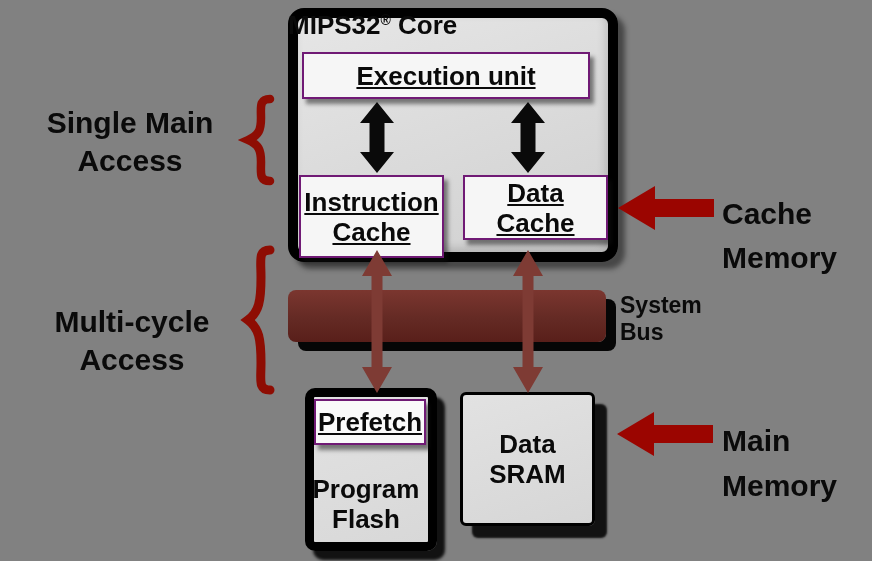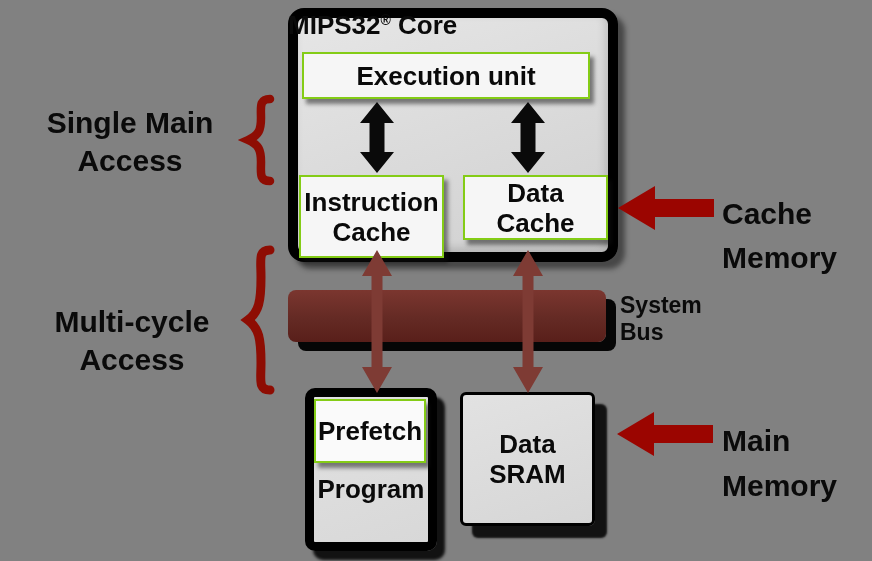--- a/index.html
+++ b/index.html
@@ -19,25 +19,25 @@
     border:10px solid #000;border-radius:16px;
     box-shadow:7px 7px 5px rgba(25,25,25,.55), inset -3px -4px 8px rgba(0,0,0,.15);
     z-index:1;
   }
   .core-title{
     left:288px;top:10px;width:390px;text-align:left;
     font-size:26px;z-index:2;
   }
   .core-title sup{font-size:14px;vertical-align:9px;}
   .white-box{
-    box-sizing:border-box;background:#f6f6f6;border:2px solid #84cc16;
+    box-sizing:border-box;background:#f6f6f6;border:2px solid #701a75;
     box-shadow:4px 5px 4px rgba(15,15,15,.5);
     display:flex;flex-direction:column;align-items:center;justify-content:center;
     font-size:26px;line-height:30px;z-index:2;
-    color:#0a0a0a;font-weight:bold;text-align:center;
+    color:#0a0a0a;font-weight:bold;text-align:center;text-decoration:underline;
   }
   .exec-unit{left:302px;top:52px;width:288px;height:47px;}
   .icache{left:299px;top:175px;width:145px;height:83px;}
   .dcache{left:463px;top:175px;width:145px;height:65px;}
 
   
   .blk-arrow{width:34px;height:71px;z-index:3;}
   .blk-arrow-1{left:360px;top:102px;}
   .blk-arrow-2{left:511px;top:102px;}
   .red-varrow{width:30px;height:143px;z-index:5;}
@@ -56,22 +56,22 @@
   .bus-label{left:620px;top:292px;width:96px;text-align:left;
     font-size:23px;line-height:27px;z-index:2;}
 
   
   .flash-box{
     left:305px;top:388px;width:132px;height:163px;box-sizing:border-box;
     background:linear-gradient(160deg,#e2e2e2 0%,#d8d8d8 100%);
     border:9px solid #000;border-radius:10px;
     box-shadow:8px 9px 3px rgba(5,5,5,.9);z-index:1;
   }
-  .prefetch{left:314px;top:399px;width:112px;height:64px;background:#fafafa;}
-  .flash-label{left:305px;top:474px;width:132px;text-align:center;
+  .prefetch{left:314px;top:399px;width:112px;height:46px;background:#fafafa;}
+  .flash-label{left:305px;top:474px;width:122px;text-align:center;
     font-size:26px;line-height:30px;z-index:2;}
   .sram-box{
     left:460px;top:392px;width:135px;height:134px;box-sizing:border-box;
     background:linear-gradient(160deg,#e2e2e2 0%,#d6d6d6 100%);
     border:3px solid #000;border-radius:6px;
     box-shadow:12px 12px 2px rgba(5,5,5,.9);
     display:flex;flex-direction:column;align-items:center;justify-content:center;
     font-size:26px;line-height:30px;color:#0a0a0a;font-weight:bold;text-align:center;
     z-index:1;
   }
@@ -124,20 +124,21 @@
 <svg class="abs red-varrow red-varrow-2" viewBox="0 0 30 143">
   <polygon points="15,0 30,26 20.5,26 20.5,117 30,117 15,143 0,117 9.5,117 9.5,26 0,26" fill="#7e3b34"></polygon>
 </svg>
 
 <div class="abs flash-box"></div>
 <div class="abs white-box prefetch">
   <span>Prefetch</span>
 </div>
 <div class="abs flash-label txt">
   <div>Program</div>
+  <div>Flash</div>
 </div>
 
 <div class="abs sram-box">
   <span>Data</span>
   <span>SRAM</span>
 </div>
 
 <svg class="abs red-harrow cache-arrow" viewBox="0 0 96 44">
   <polygon points="0,22 37,0 37,13 96,13 96,31 37,31 37,44" fill="#9b0500"></polygon>
 </svg>

